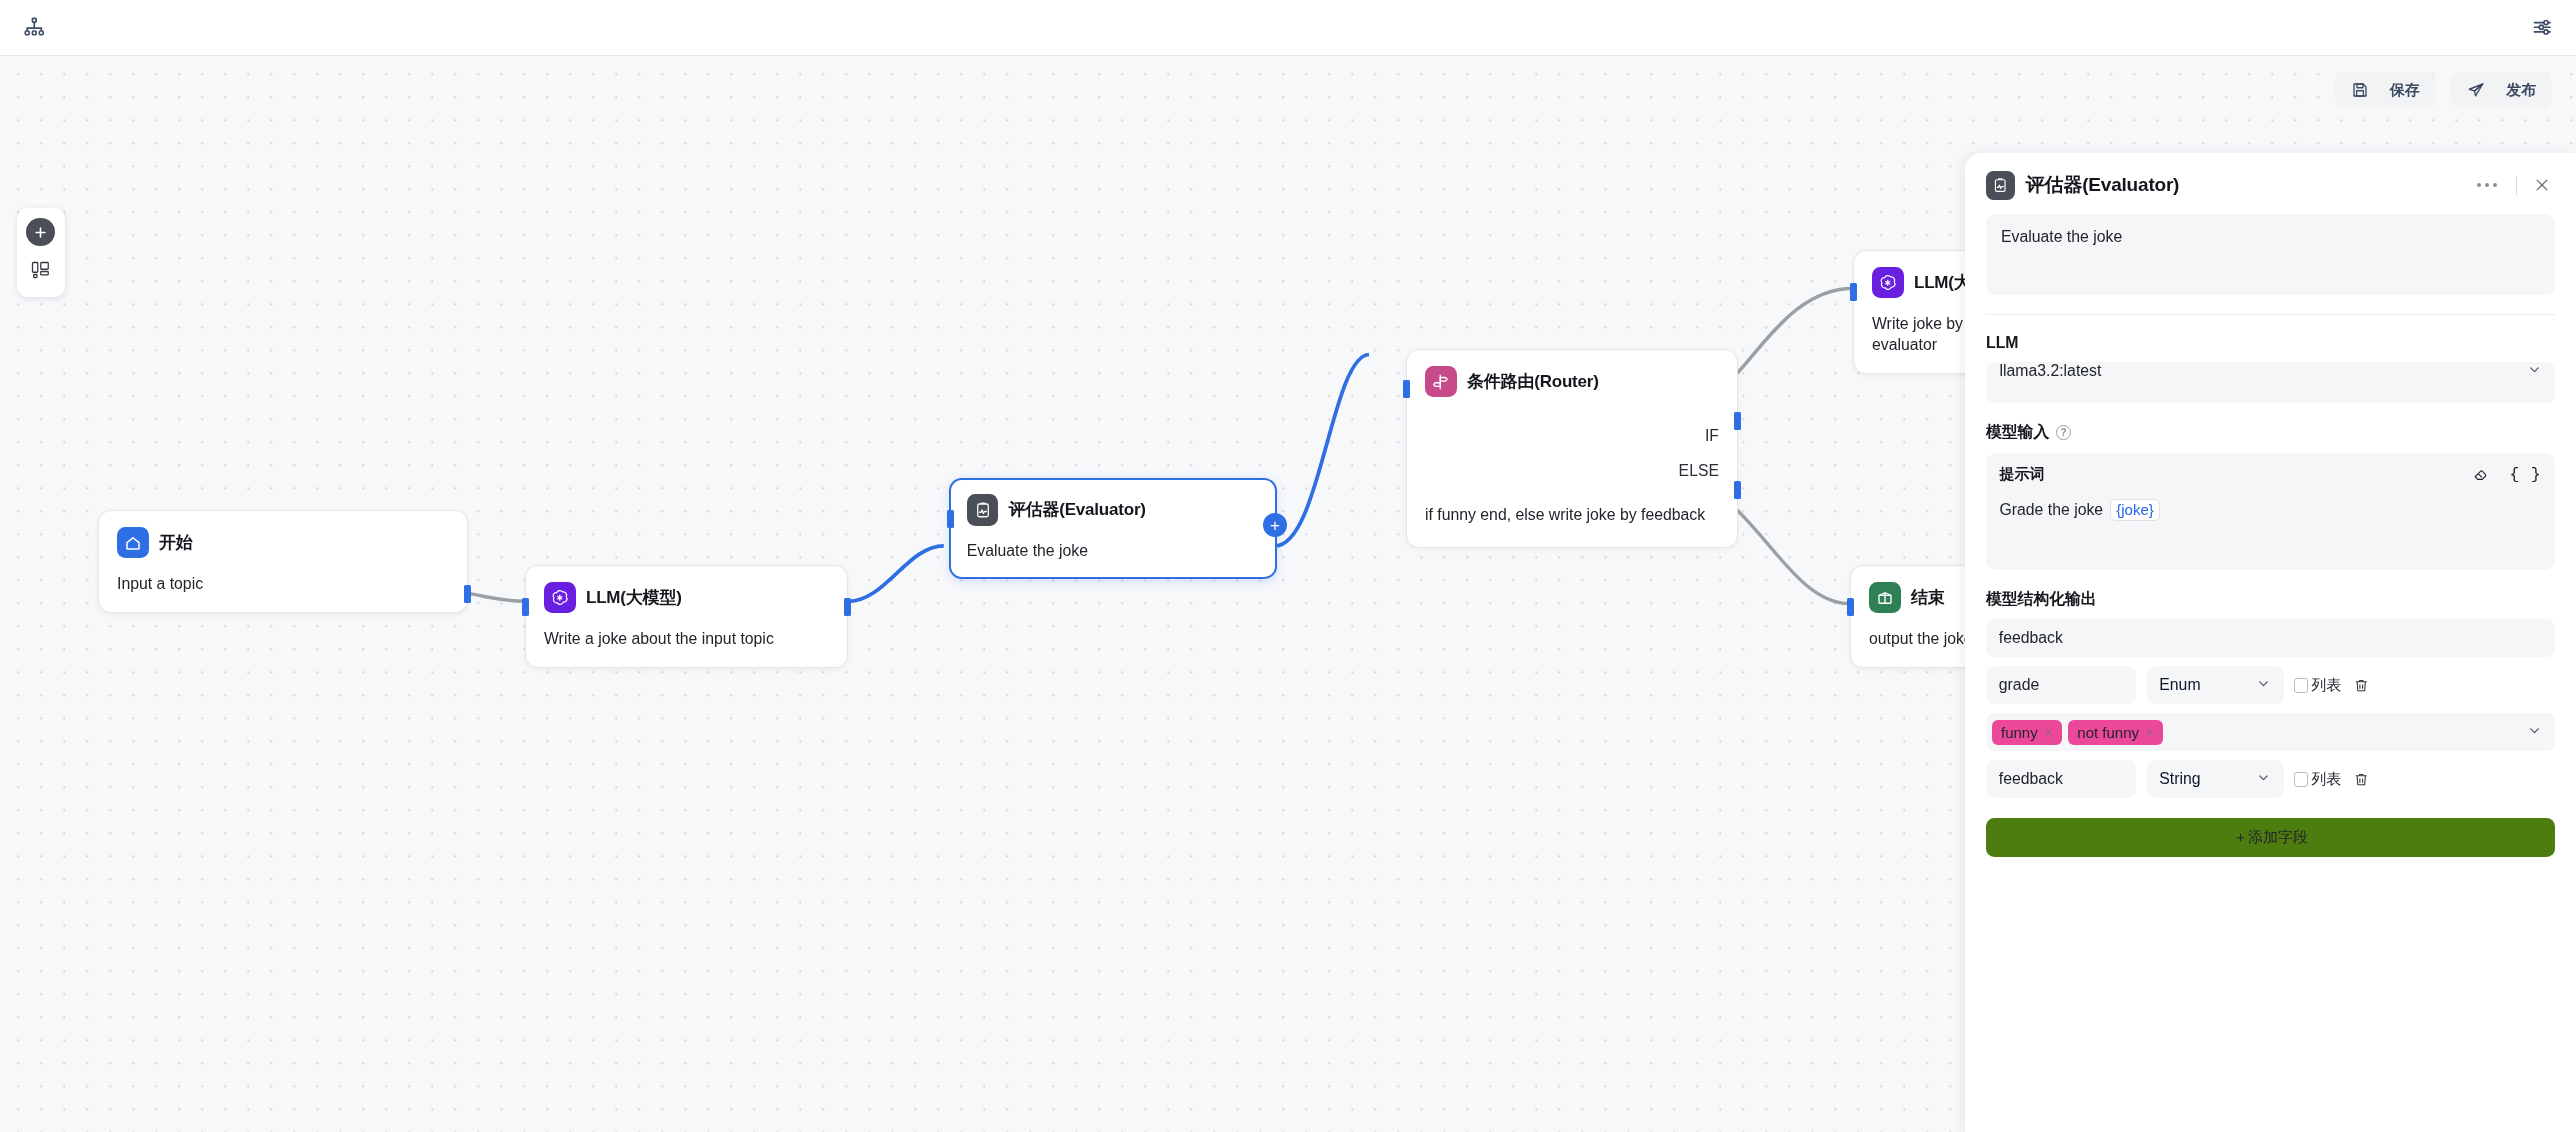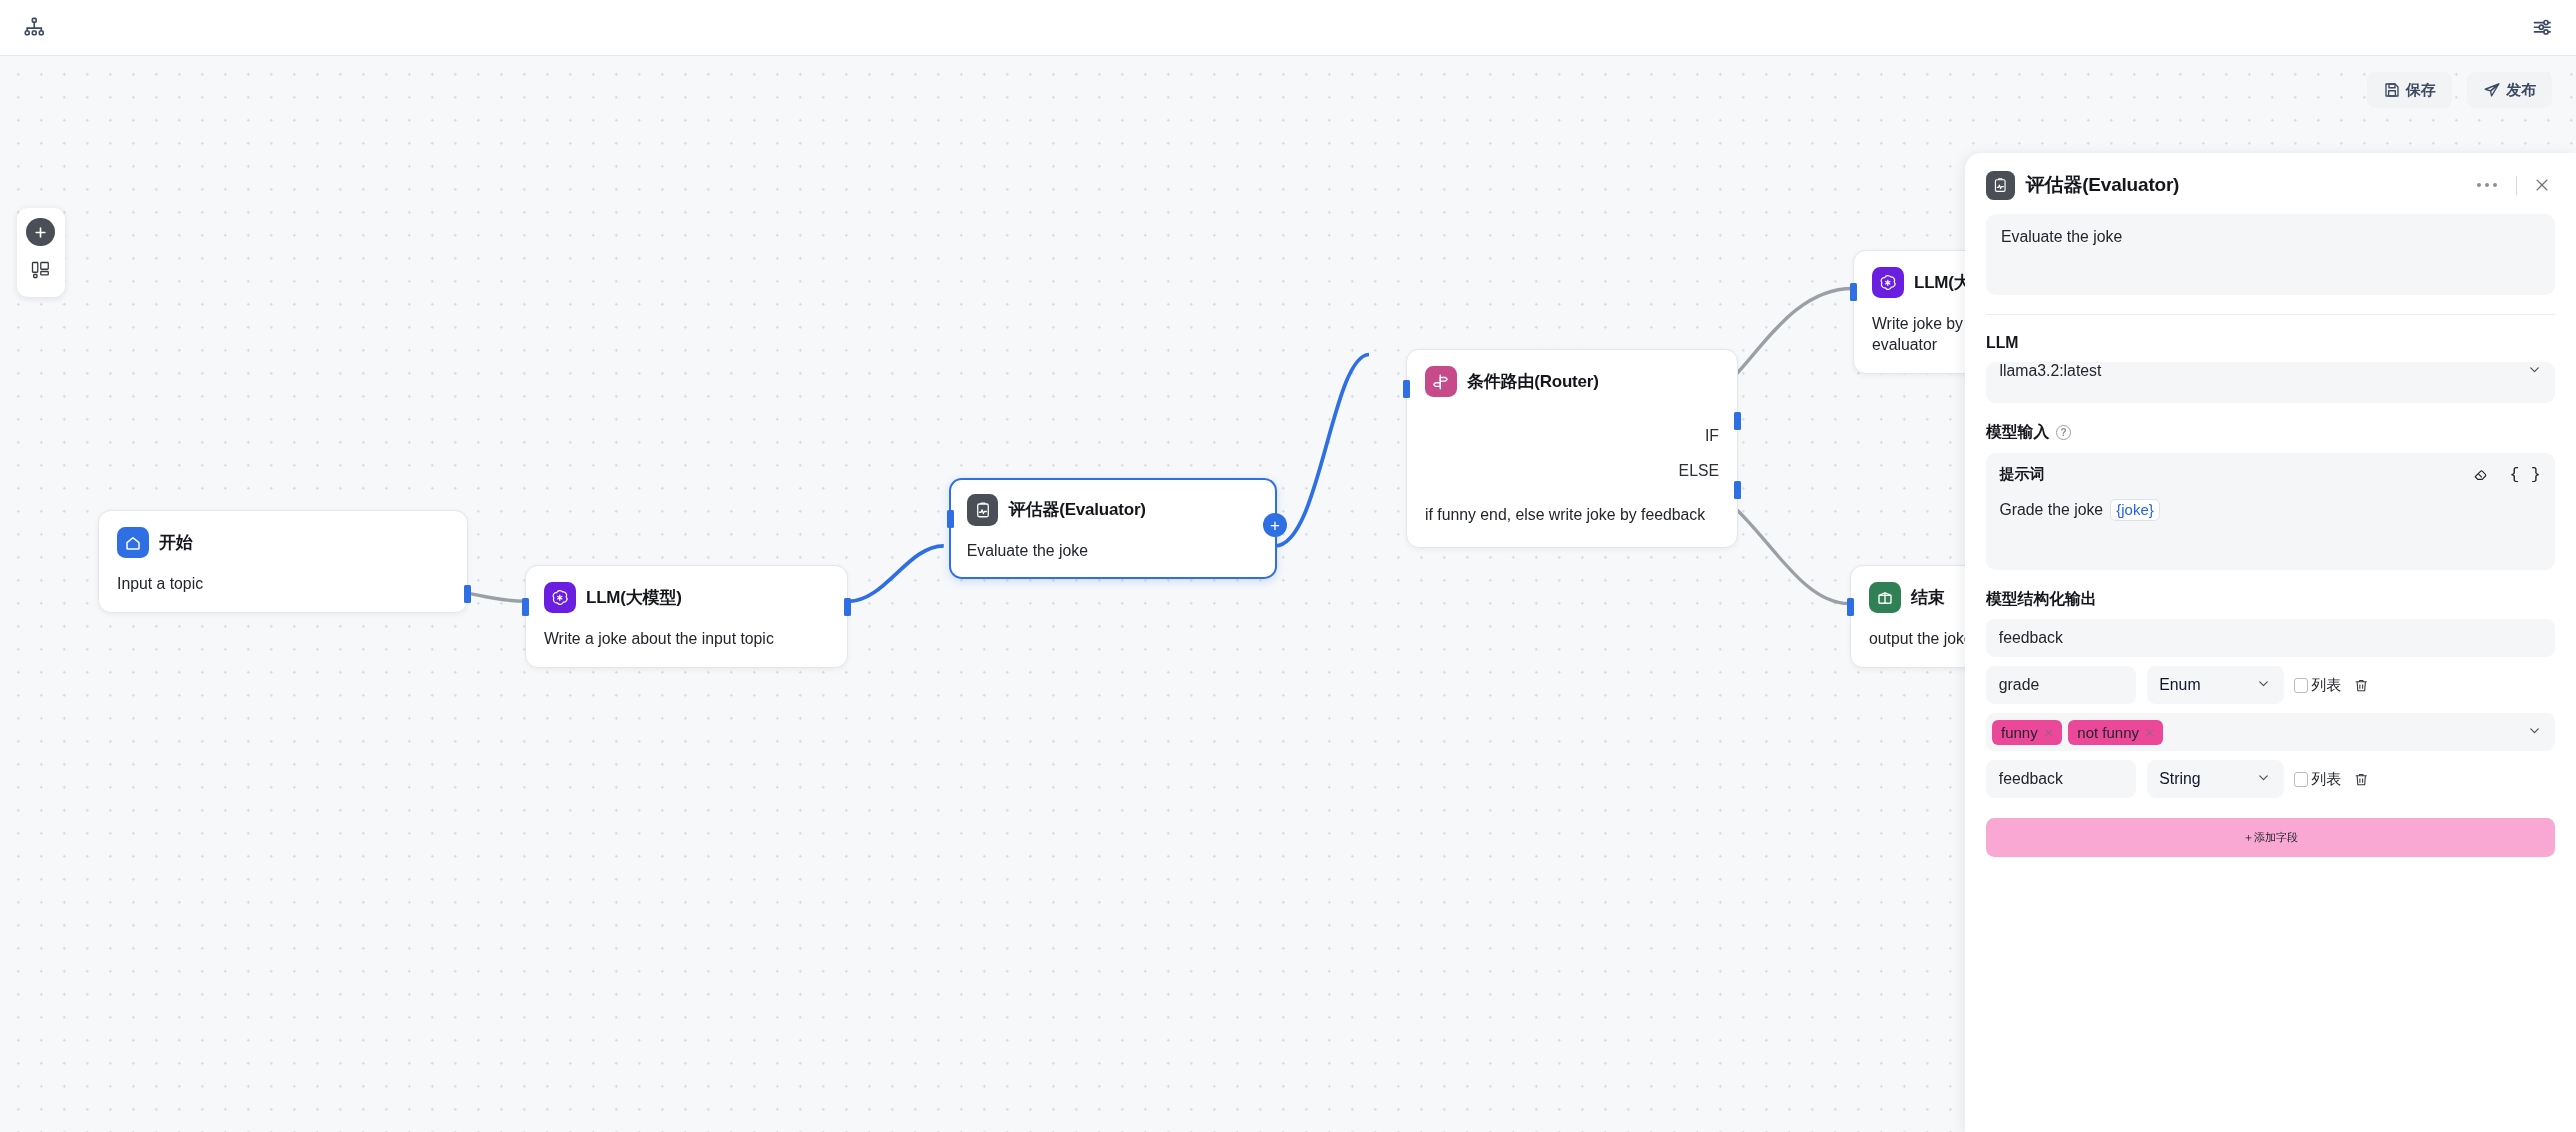--- a/index.html
+++ b/index.html
@@ -51,21 +51,21 @@
   .blocks-btn { width: 28.5px; height: 25.5px; display:flex; align-items:center; justify-content:center; cursor:pointer; }
 
   
   .action-bar {
     position: absolute; right: 24px; top: 72px;
     display: flex; gap: 15.8px; z-index: 45;
   }
   .action-btn {
     height: 36px; padding: 0 15.8px;
     background: #f2f3f5; border: none; border-radius: 8.3px;
-    display: flex; align-items: center; gap: 5px;
+    display: flex; align-items: center; gap: 21px;
     color: #3c4a63; font-size: 15px; font-weight: 600;
     cursor: pointer;
     font-family: "Liberation Sans", sans-serif;
   }
 
   
   .node {
     position: absolute;
     background: #ffffff;
     border: 0.8px solid #e4e6eb;
@@ -218,24 +218,24 @@
     display: inline-flex; align-items: flex-end; gap: 5px;
     background: #ec4899; border-radius: 6px;
     padding: 3.8px 7.5px 3.8px 9px; margin-right: 6.8px;
     font-size: 15px; color: #22252c;
   }
   .tag .x { color: #6b7078; font-size: 12.8px; cursor: pointer; line-height: 1; }
   .enum-row .chev { margin-left: auto; }
 
   .add-field-btn {
     margin-top: 19.5px; height: 39px;
-    background: #f9a8d4; border-radius: 8.3px; border: none;
+    background: #4d7c0f; border-radius: 8.3px; border: none;
     width: 100%;
     display: flex; align-items: center; justify-content: center;
-    font-size: 11px; color: #22252c; cursor: pointer;
+    font-size: 15px; color: #22252c; cursor: pointer;
     font-family: "Liberation Sans", sans-serif;
   }
 </style>
 </head>
 <body>
 
 <div class="topbar">
   <div class="topbar-icon">
     <svg width="22.5" height="22.5" viewBox="0 0 24 24" fill="none" stroke="#3c4a63" stroke-width="1.8">
       <rect x="10" y="2.5" width="4" height="4" rx="1"></rect>

